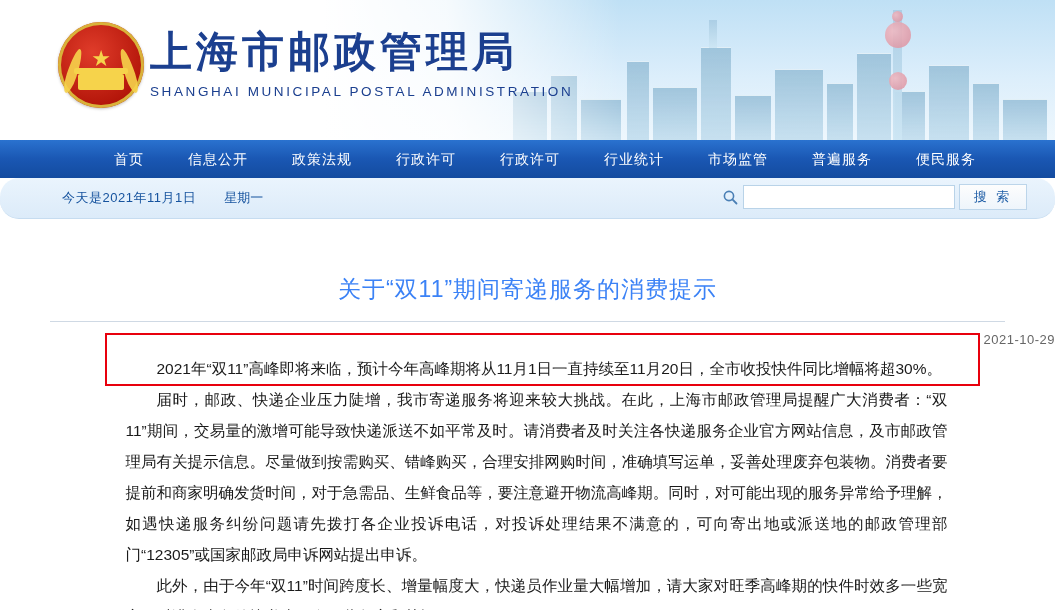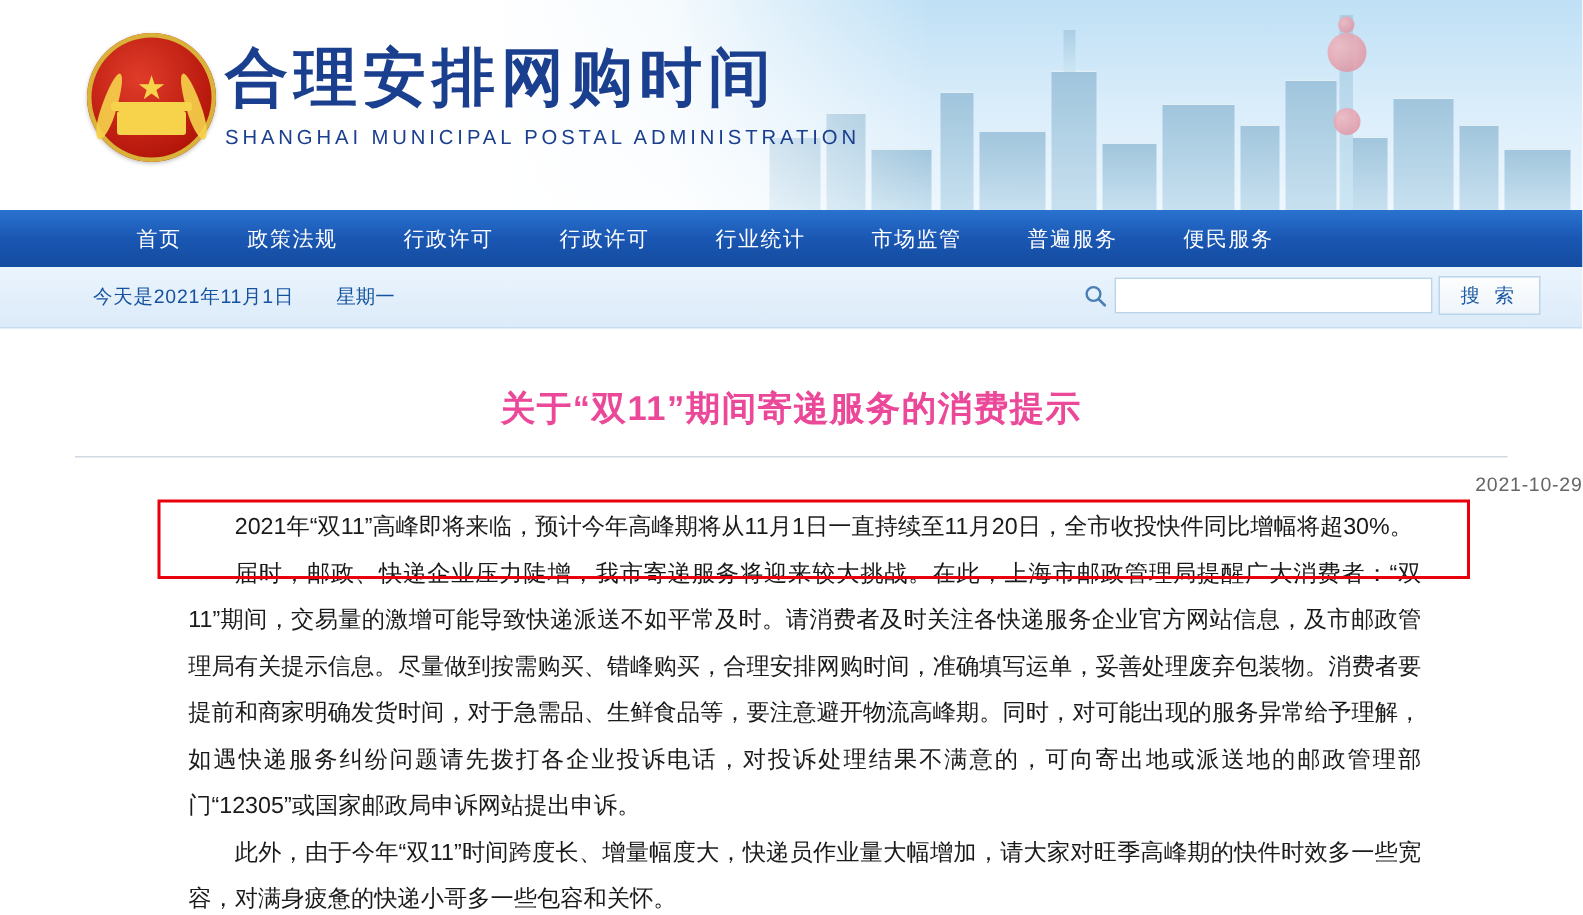--- a/index.html
+++ b/index.html
@@ -129,41 +129,42 @@
     font-family: Liberation Sans, sans-serif;
   }
 
   
   .nav {
     position: relative;
     height: 38px;
     background: linear-gradient(180deg, #2a72cf 0%, #1a57b3 50%, #134b9f 100%);
     display: flex;
     align-items: flex-end;
-    padding-left: 69px;
+    padding-left: 92px;
     box-sizing: border-box;
   }
   .nav-item {
     color: #ffffff;
     font-size: 14px;
     padding: 0 22px;
     line-height: 38px;
     white-space: nowrap;
     cursor: pointer;
     letter-spacing: 1px;
   }
 
   
   .subbar {
     position: relative;
     height: 40px;
     background: linear-gradient(180deg, #eaf4fd 0%, #dcebf9 100%);
     border-bottom: 1px solid #c6dcf0;
     display: flex;
     align-items: center;
+    border-radius: 19px;
   }
   .date-text {
     margin-left: 62px;
     font-size: 13px;
     color: #16539e;
     letter-spacing: .5px;
   }
   .weekday {
     margin-left: 28px;
     font-size: 13px;
@@ -205,25 +206,25 @@
     display: flex; align-items: center; justify-content: center;
   }
 
   
   .content {
     position: relative;
     padding: 0 0 0 0;
     background: #ffffff;
   }
   .article-title {
-    margin-top: 38px;
+    margin-top: 55px;
     text-align: center;
     font-size: 23px;
-    font-weight: bold;
-    color: #ec4899;
+    font-weight: normal;
+    color: #3b82f6;
     letter-spacing: 1px;
     font-family: "Liberation Sans", sans-serif;
   }
   .rule {
     margin: 16px auto 0 auto;
     width: 955px;
     height: 1px;
     background: #cfd9e4;
   }
   .article-date {
@@ -289,26 +290,27 @@
 
     <div class="banner-left"></div>
 
     <div class="emblem">
       <div class="wheat-l"></div>
       <div class="wheat-r"></div>
       <div class="star">★</div>
       <div class="gate"></div>
     </div>
 
-    <div class="site-title">合理安排网购时间</div>
+    <div class="site-title">上海市邮政管理局</div>
     <div class="site-subtitle">SHANGHAI MUNICIPAL POSTAL ADMINISTRATION</div>
   </div>
 
   <div class="nav">
     <div class="nav-item">首页</div>
+    <div class="nav-item">信息公开</div>
     <div class="nav-item">政策法规</div>
     <div class="nav-item">行政许可</div>
     <div class="nav-item">行政许可</div>
     <div class="nav-item">行业统计</div>
     <div class="nav-item">市场监管</div>
     <div class="nav-item">普遍服务</div>
     <div class="nav-item">便民服务</div>
   </div>
 
   <div class="subbar">

